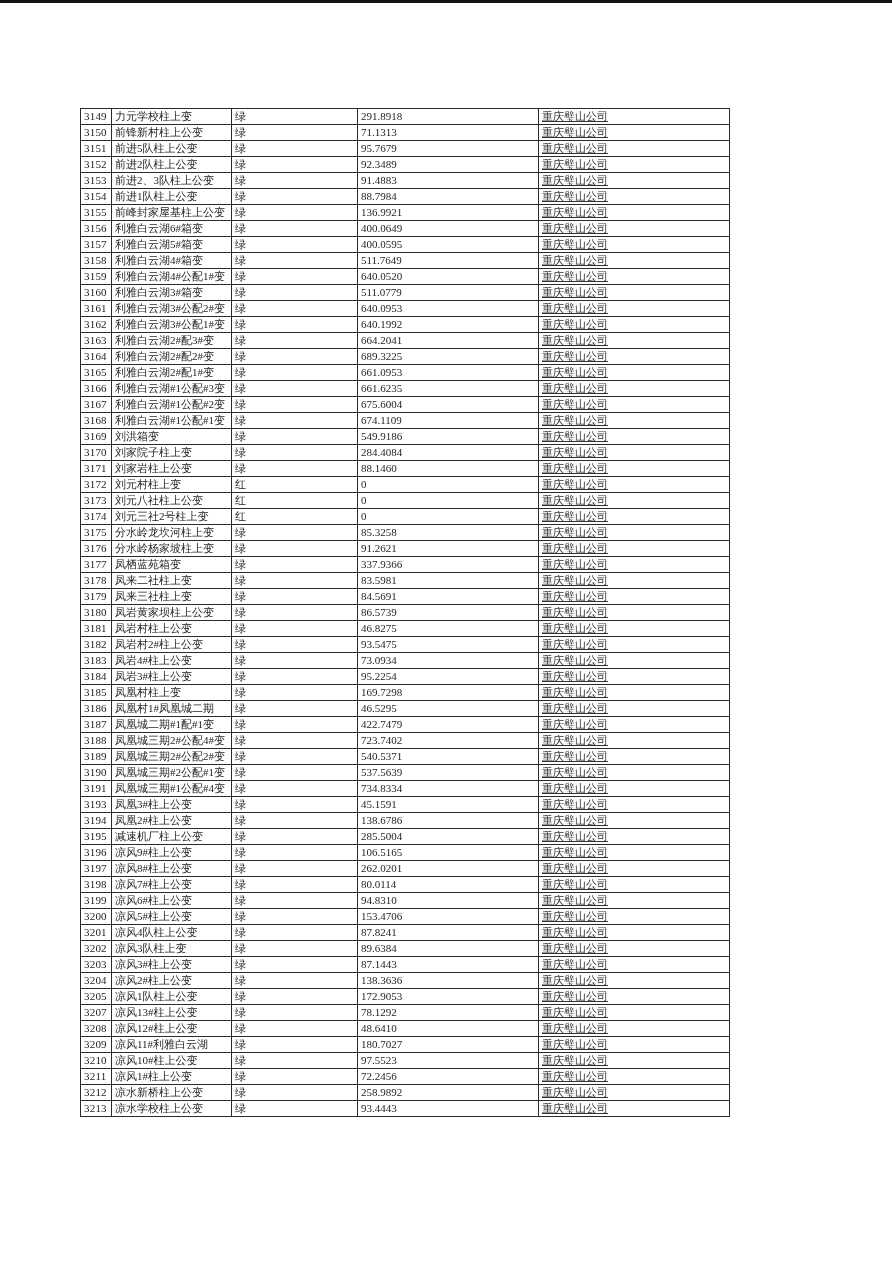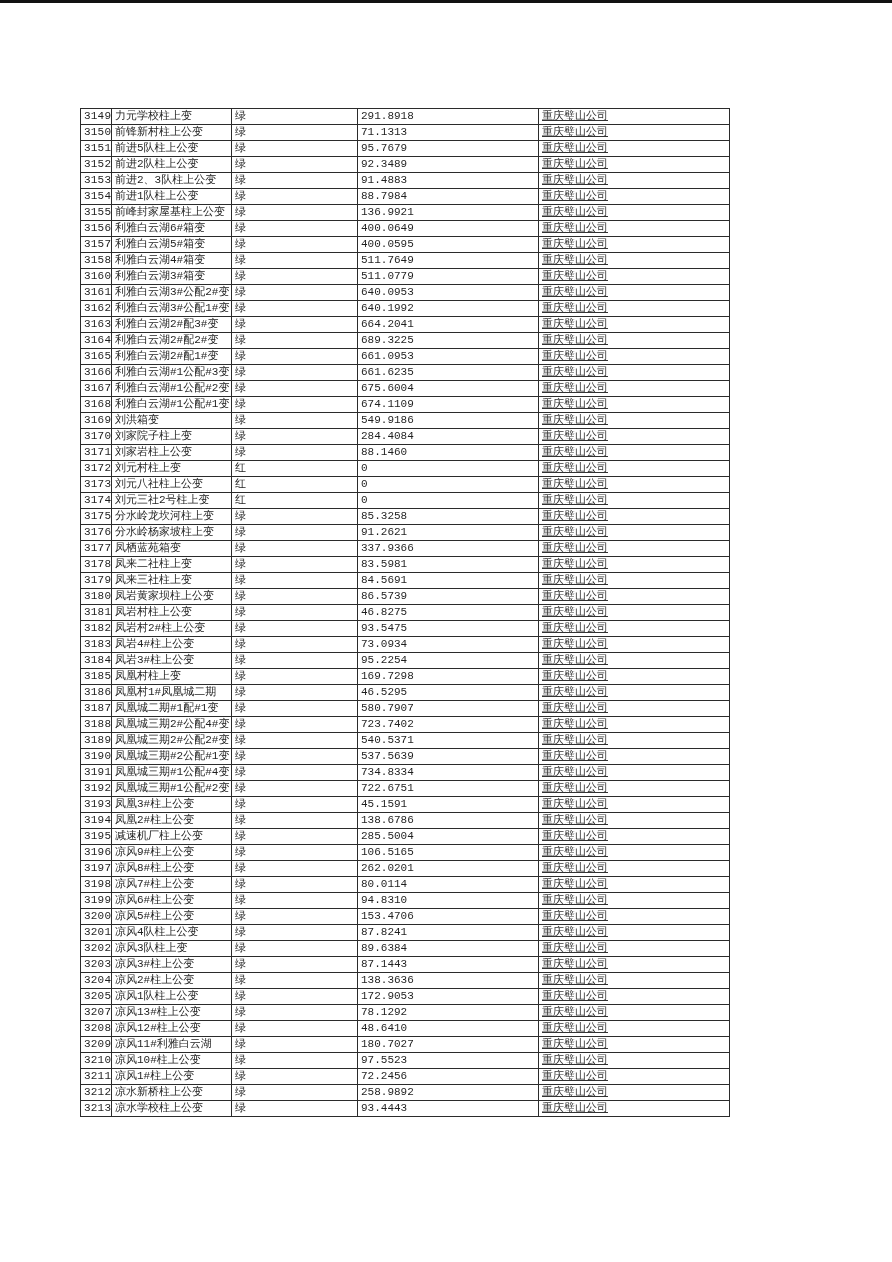--- a/index.html
+++ b/index.html
@@ -2,21 +2,21 @@
 <html><head>
 <meta charset="utf-8">
 <style>
   html, body { margin: 0; padding: 0; background: #e8e8e8; }
   .sheet {
     position: relative;
     width: 892px;
     height: 1262px;
     background: #ffffff;
     overflow: hidden;
-    font-family: Liberation Mono, monospace;
+    font-family: Liberation Serif, serif;
   }
   .top-line {
     position: absolute;
     left: 0; top: 0;
     width: 100%; height: 3px;
     background: #111111;
   }
   table.grid {
     position: absolute;
     left: 80px;
@@ -124,20 +124,27 @@
           <td class="cell-company"><span>重庆璧山公司</span></td>
         </tr>
         <tr>
           <td class="cell-id">3158</td>
           <td class="cell-name">利雅白云湖4#箱变</td>
           <td class="cell-status">绿</td>
           <td class="cell-value">511.7649</td>
           <td class="cell-company"><span>重庆璧山公司</span></td>
         </tr>
         <tr>
+          <td class="cell-id">3159</td>
+          <td class="cell-name">利雅白云湖4#公配1#变</td>
+          <td class="cell-status">绿</td>
+          <td class="cell-value">640.0520</td>
+          <td class="cell-company"><span>重庆璧山公司</span></td>
+        </tr>
+        <tr>
           <td class="cell-id">3160</td>
           <td class="cell-name">利雅白云湖3#箱变</td>
           <td class="cell-status">绿</td>
           <td class="cell-value">511.0779</td>
           <td class="cell-company"><span>重庆璧山公司</span></td>
         </tr>
         <tr>
           <td class="cell-id">3161</td>
           <td class="cell-name">利雅白云湖3#公配2#变</td>
           <td class="cell-status">绿</td>
@@ -316,21 +323,21 @@
           <td class="cell-id">3186</td>
           <td class="cell-name">凤凰村1#凤凰城二期</td>
           <td class="cell-status">绿</td>
           <td class="cell-value">46.5295</td>
           <td class="cell-company"><span>重庆璧山公司</span></td>
         </tr>
         <tr>
           <td class="cell-id">3187</td>
           <td class="cell-name">凤凰城二期#1配#1变</td>
           <td class="cell-status">绿</td>
-          <td class="cell-value">580.7907</td>
+          <td class="cell-value">422.7479</td>
           <td class="cell-company"><span>重庆璧山公司</span></td>
         </tr>
         <tr>
           <td class="cell-id">3188</td>
           <td class="cell-name">凤凰城三期2#公配4#变</td>
           <td class="cell-status">绿</td>
           <td class="cell-value">723.7402</td>
           <td class="cell-company"><span>重庆璧山公司</span></td>
         </tr>
         <tr>
@@ -345,27 +352,20 @@
           <td class="cell-name">凤凰城三期#2公配#1变</td>
           <td class="cell-status">绿</td>
           <td class="cell-value">537.5639</td>
           <td class="cell-company"><span>重庆璧山公司</span></td>
         </tr>
         <tr>
           <td class="cell-id">3191</td>
           <td class="cell-name">凤凰城三期#1公配#4变</td>
           <td class="cell-status">绿</td>
           <td class="cell-value">734.8334</td>
-          <td class="cell-company"><span>重庆璧山公司</span></td>
-        </tr>
-        <tr>
-          <td class="cell-id">3192</td>
-          <td class="cell-name">凤凰城三期#1公配#2变</td>
-          <td class="cell-status">绿</td>
-          <td class="cell-value">722.6751</td>
           <td class="cell-company"><span>重庆璧山公司</span></td>
         </tr>
         <tr>
           <td class="cell-id">3193</td>
           <td class="cell-name">凤凰3#柱上公变</td>
           <td class="cell-status">绿</td>
           <td class="cell-value">45.1591</td>
           <td class="cell-company"><span>重庆璧山公司</span></td>
         </tr>
         <tr>

